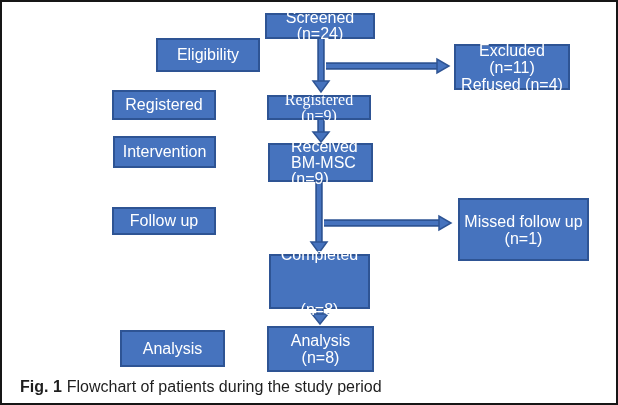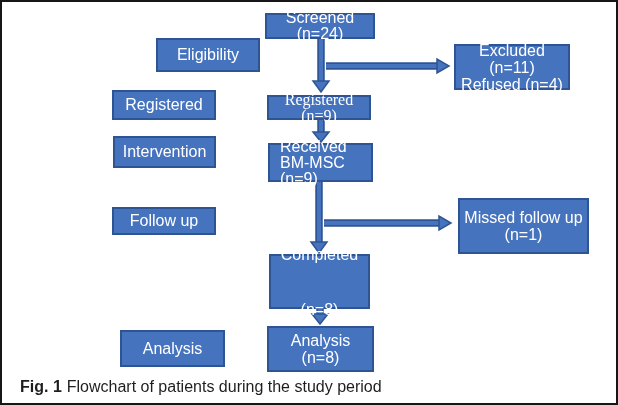--- a/index.html
+++ b/index.html
@@ -23,21 +23,21 @@
     flex-direction: column;
     align-items: center;
     justify-content: center;
     font-size: 16px;
     line-height: 16px;
     text-align: center;
   }
   .node.left-text {
     align-items: flex-start;
     text-align: left;
-    padding-left: 10px;
+    padding-left: 21px;
   }
   svg.arrows {
     position: absolute;
     left: 0; top: 0;
     width: 618px; height: 405px;
     pointer-events: none;
   }
   .caption {
     position: absolute;
     left: 18px;
@@ -123,21 +123,21 @@
   </div>
   <div class="node" style="left:265px; top:324px; width:107px; height:46px; line-height:17px;">
     <span>Analysis</span>
     <span>(n=8)</span>
   </div>
 
   <div class="node" style="left:452px; top:42px; width:116px; height:46px; line-height:17px;">
     <span>Excluded (n=11)</span>
     <span>Refused (n=4)</span>
   </div>
-  <div class="node" style="left:456px; top:196px; width:131px; height:56px; line-height:17px;">
+  <div class="node" style="left:456px; top:196px; width:131px; height:63px; line-height:17px;">
     <span>Missed follow up</span>
     <span>(n=1)</span>
   </div>
 
   <div class="caption">
     <span class="cap-label">Fig. 1</span><span>Flowchart of patients during the study period</span>
   </div>
 
 </div>
 

